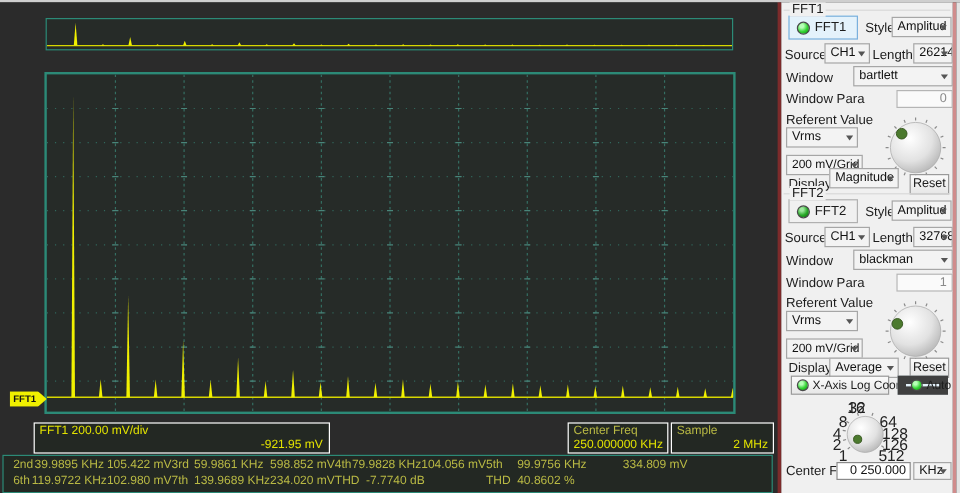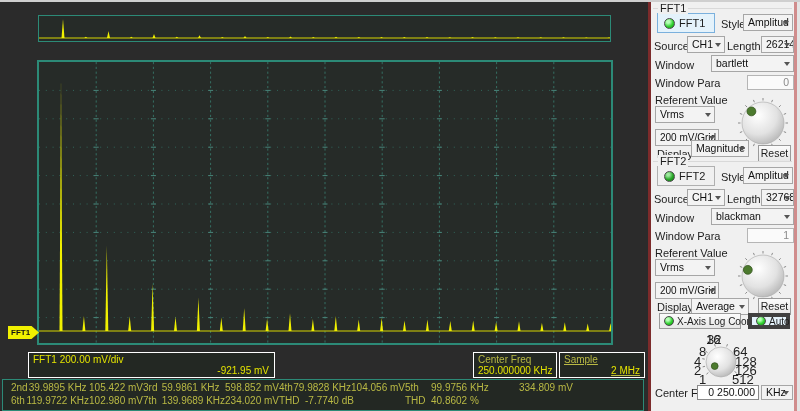--- a/index.html
+++ b/index.html
@@ -26,21 +26,21 @@
               background:#f0f000; color:#111; font-size:8px; font-weight:bold;
               line-height:13px; padding-left:3px;
               clip-path:polygon(0 0, 76% 0, 100% 50%, 76% 100%, 0 100%); }
 
   .scope-box { position:absolute; border:1px solid #ffffff; background:#232823;
                font-size:10px; color:#b9b944; overflow:hidden; }
   .status-box { left:28px; top:350px; width:247px; height:26px; padding:1px 5px 0 4px; }
   .status-box .l1 { color:#e3e300; white-space:nowrap; }
   .status-box .l2 { color:#e3e300; text-align:right; }
   .cf-box  { left:473px; top:350px; width:84px; height:26px; padding:1px 4px 0 4px; }
-  .smp-box { left:559px; top:350px; width:86px; height:26px; padding:1px 4px 0 4px;text-decoration:underline; }
+  .smp-box { left:559px; top:350px; width:86px; height:26px; padding:1px 4px 0 4px; }
   .cf-box .lbl,.smp-box .lbl { color:#b9b944; }
   .cf-box .val,.smp-box .val { color:#e3e300; text-align:right; white-space:nowrap; }
 
   .meas-box { position:absolute; left:2px; top:377px; width:642px; height:32px;
               border:1px solid #2c8a77; background:#232823; color:#b9b944;
               font-size:10px; padding:2px 0 0 8px; }
   .meas-row { display:grid; grid-template-columns:132px 136px 126px 1fr; height:13px; }
   .meas-cell { display:flex; white-space:nowrap; }
   .meas-cell .ml { width:26px; }
   .meas-cell .mf { width:88px; }
@@ -71,21 +71,21 @@
                   border-top:4px solid #555; }
   .num-input { position:absolute; height:15px; background:#fafafa; border:1px solid #b5b5b5;
                font-size:10.5px; line-height:13px; text-align:right; padding:0 4px; color:#8a8a8a; }
   .text-input { position:absolute; height:15px; background:#ffffff; border:1px solid #8a8a8a;
                 font-size:10.5px; line-height:13px; text-align:right; padding:0 3px; color:#111; }
   .btn { position:absolute; height:17px; background:linear-gradient(#fbfbfb,#e7e7e7);
          border:1px solid #9a9a9a; font-size:10.5px; text-align:center; line-height:15px; }
   .led-btn { position:absolute; display:flex; align-items:center; gap:3px; height:16px;
              padding:0 4px; font-size:10px; background:linear-gradient(#fbfbfb,#e7e7e7);
              border:1px solid #9a9a9a; white-space:nowrap; }
-  .led-btn.active { background:#e4f2fb; border:4px solid #404040; }
+  .led-btn.active { background:#e4f2fb; border:7px solid #404040; }
   .lbl { position:absolute; white-space:nowrap; }
   .zoom-num { position:absolute; font-size:13px; color:#222; }
 </style>
 </head>
 <body>
 
 <div class="app">
   <div class="top-strip"></div>
 
   <div class="scope">

